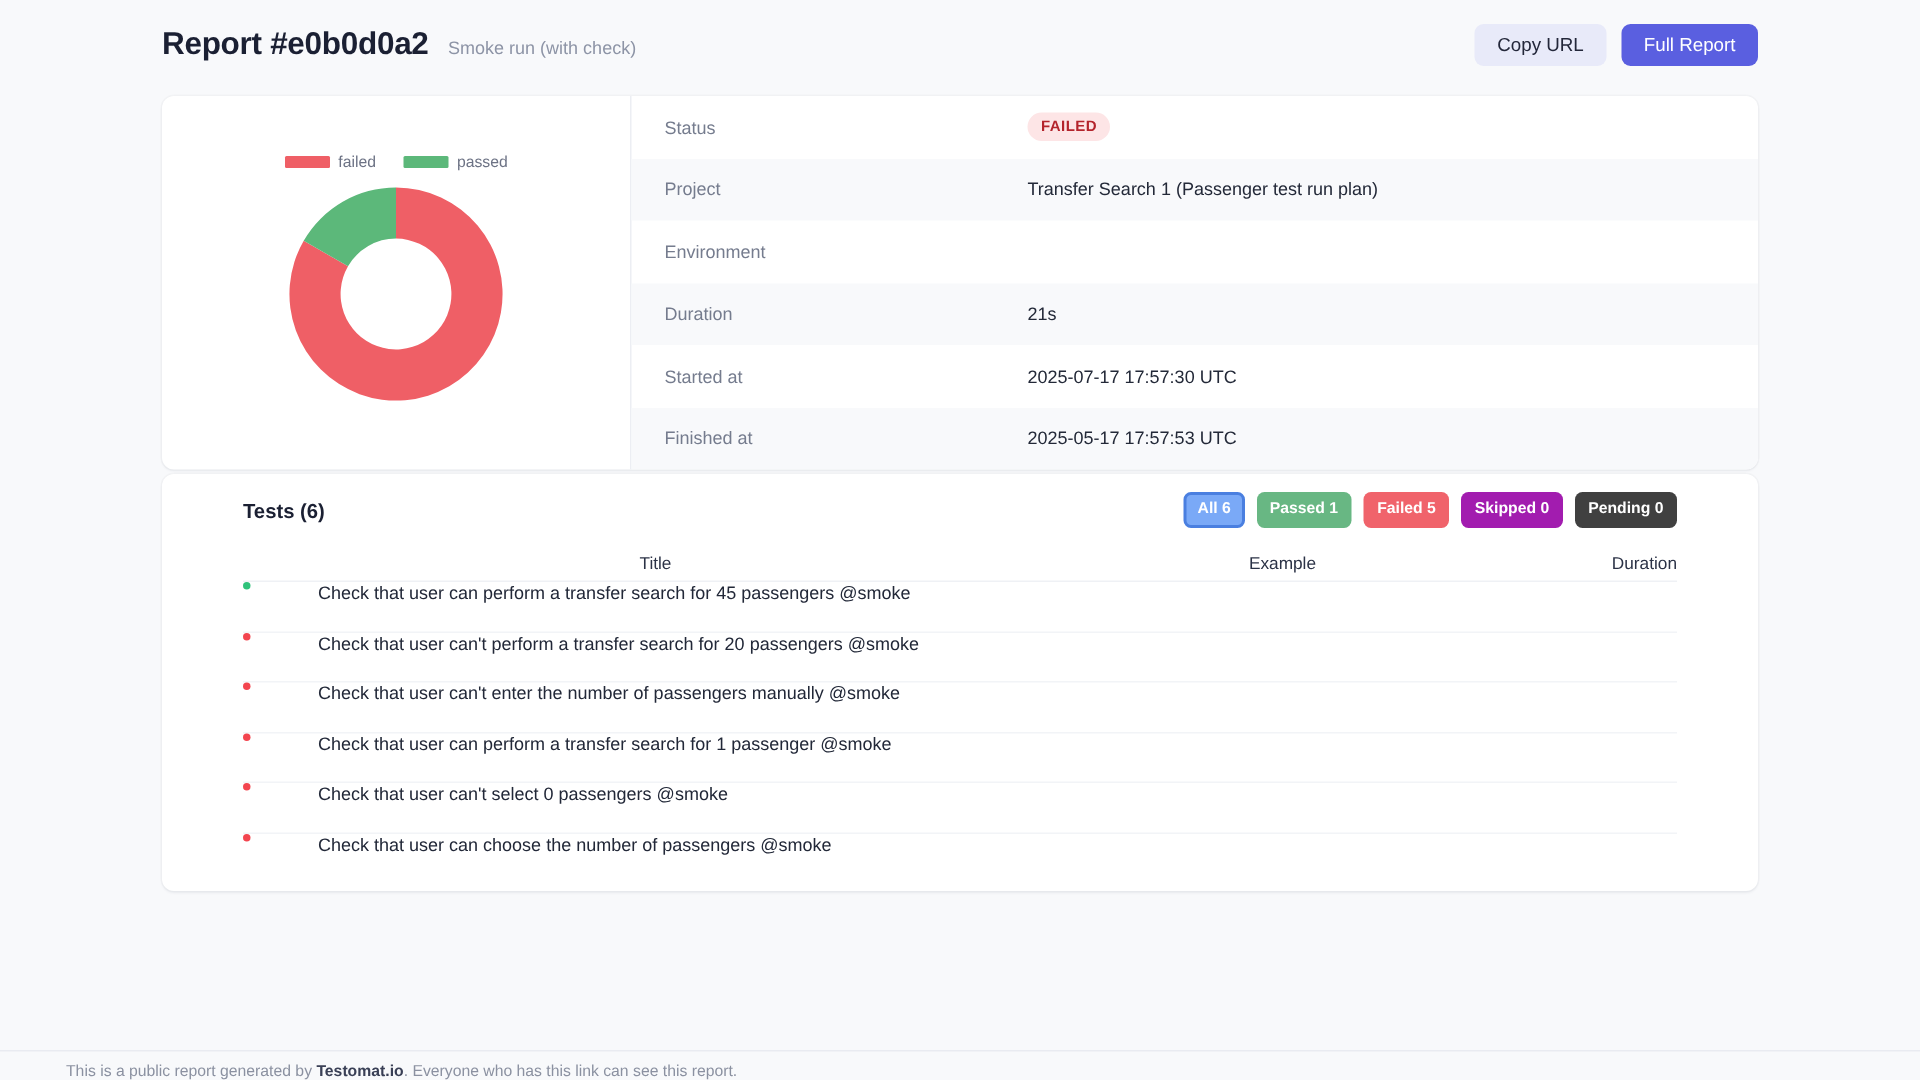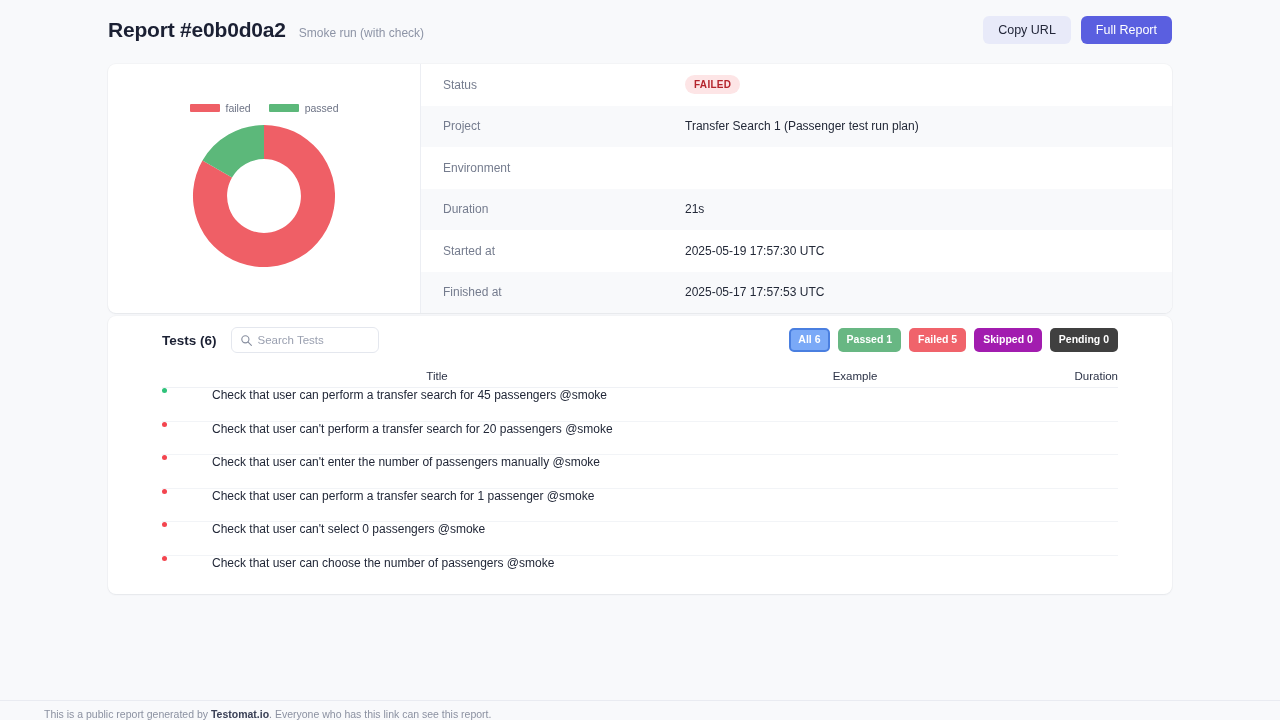--- a/index.html
+++ b/index.html
@@ -172,39 +172,32 @@
         <div class="detail-row">
           <div class="detail-key">Environment</div>
           <div class="detail-val"></div>
         </div>
         <div class="detail-row alt">
           <div class="detail-key">Duration</div>
           <div class="detail-val">21s</div>
         </div>
         <div class="detail-row">
           <div class="detail-key">Started at</div>
-          <div class="detail-val">2025-05-19 17:57:30 UTC</div>
+          <div class="detail-val">2025-07-17 17:57:30 UTC</div>
         </div>
         <div class="detail-row alt">
           <div class="detail-key">Finished at</div>
           <div class="detail-val">2025-05-17 17:57:53 UTC</div>
         </div>
       </div>
   </div>
 
   <div class="card card-tests">
     <div class="tests-head">
       <div class="tests-title">Tests (6)</div>
-      <div class="search-box">
-        <svg class="search-icon" viewBox="0 0 16 16">
-          <circle cx="6.6" cy="6.6" r="4.4" fill="none" stroke="#878e9f" stroke-width="1.4"></circle>
-          <line x1="10" y1="10" x2="14" y2="14" stroke="#878e9f" stroke-width="1.4" stroke-linecap="round"></line>
-        </svg>
-        <input class="search-input" type="text" placeholder="Search Tests" style="">
-      </div>
       <div class="filters" id="filter-list">
           <button class="filter-btn all">All 6</button>
           <button class="filter-btn passed">Passed 1</button>
           <button class="filter-btn failed">Failed 5</button>
           <button class="filter-btn skipped">Skipped 0</button>
           <button class="filter-btn pending">Pending 0</button>
         </div>
     </div>
 
     <div class="tests-table">

